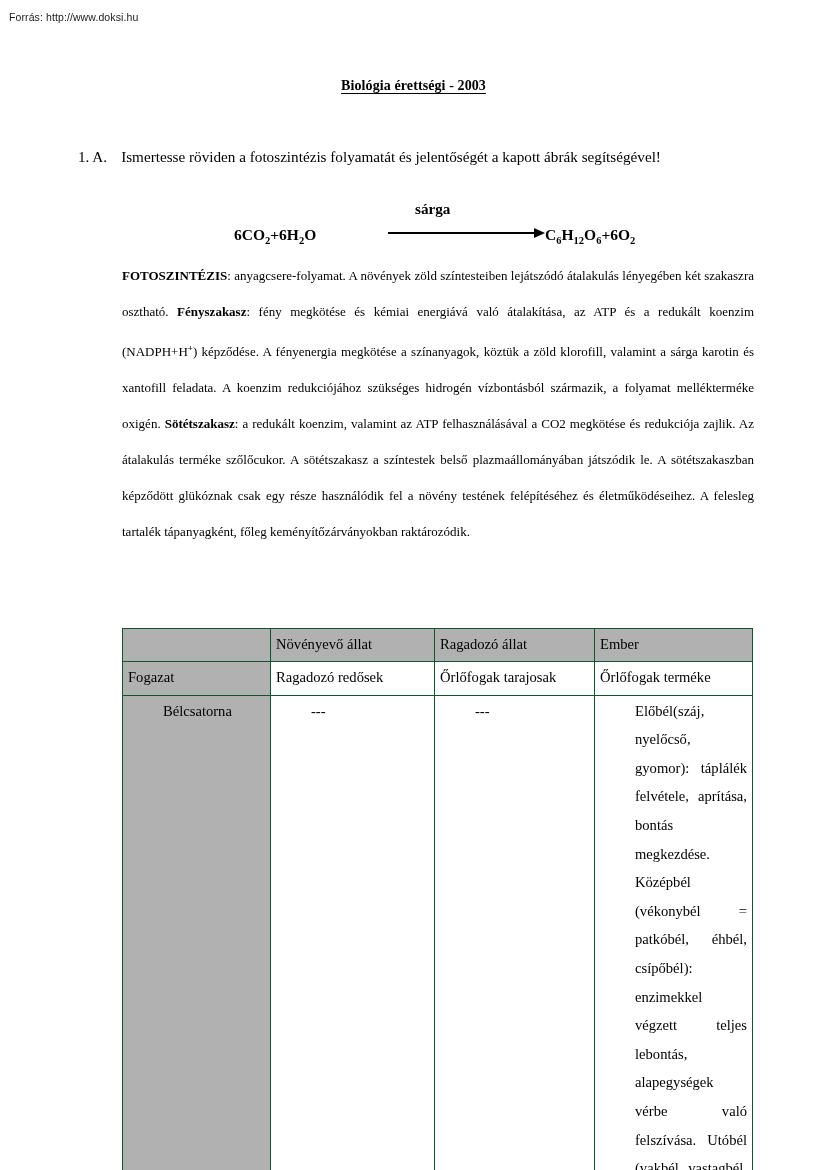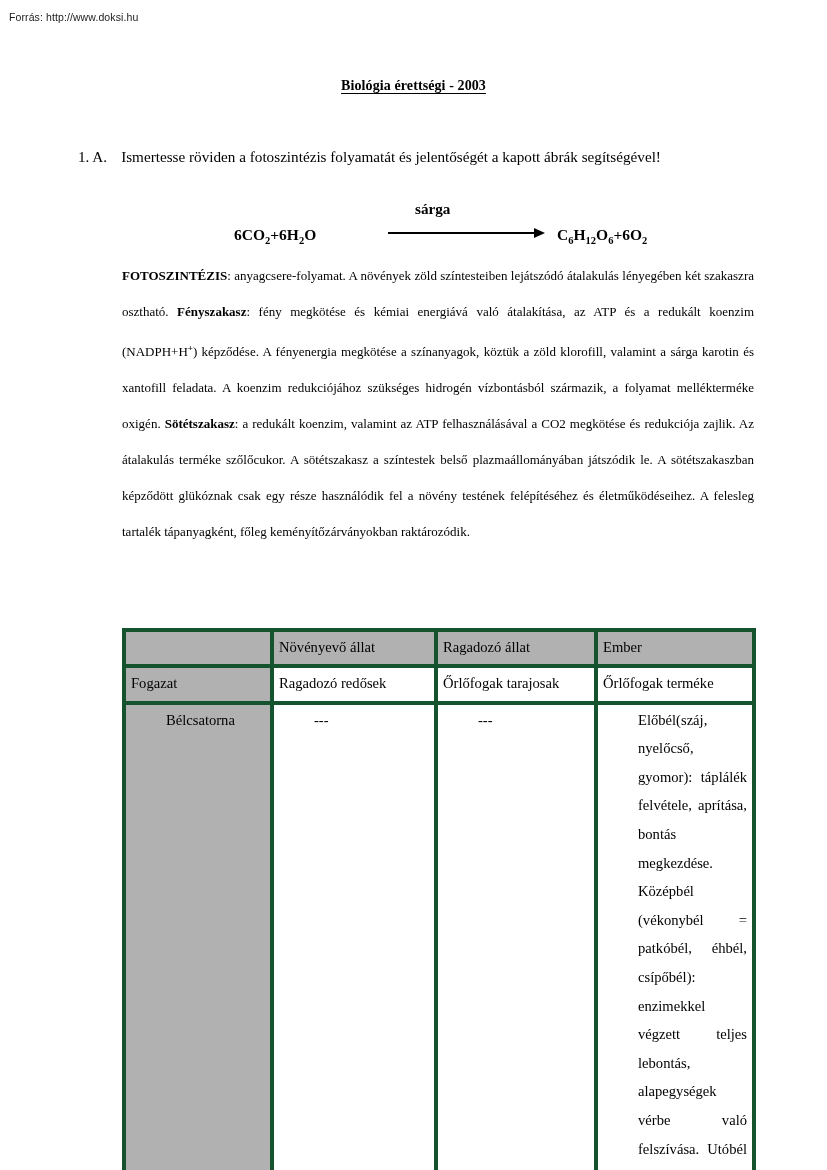--- a/index.html
+++ b/index.html
@@ -77,21 +77,21 @@
   .eq-left {
     position: absolute;
     left: 114px;
     top: 28px;
     font-size: 15.5px;
     font-weight: bold;
     white-space: nowrap;
   }
   .eq-right {
     position: absolute;
-    left: 437px;
+    left: 425px;
     top: 28px;
     font-size: 15.5px;
     font-weight: bold;
     white-space: nowrap;
   }
   .eq-label {
     position: absolute;
     left: 295px;
     top: 2px;
     font-size: 15.2px;
@@ -152,21 +152,21 @@
     position: absolute;
     top: 628px;
     left: 122px;
     width: 630px;
     border-collapse: collapse;
     table-layout: fixed;
     font-size: 14.6px;
     line-height: 28.6px;
   }
   .cmp-table td {
-    border: 4px solid #14532d;
+    border: 1px solid #14532d;
     vertical-align: top;
     padding: 1px 5px 2px 5px;
     text-align: justify;
     text-justify: inter-word;
   }
   .cmp-table td.shaded {
     background: #b1b1b1;
   }
   .cmp-table td.nojust {
     text-align: left;

